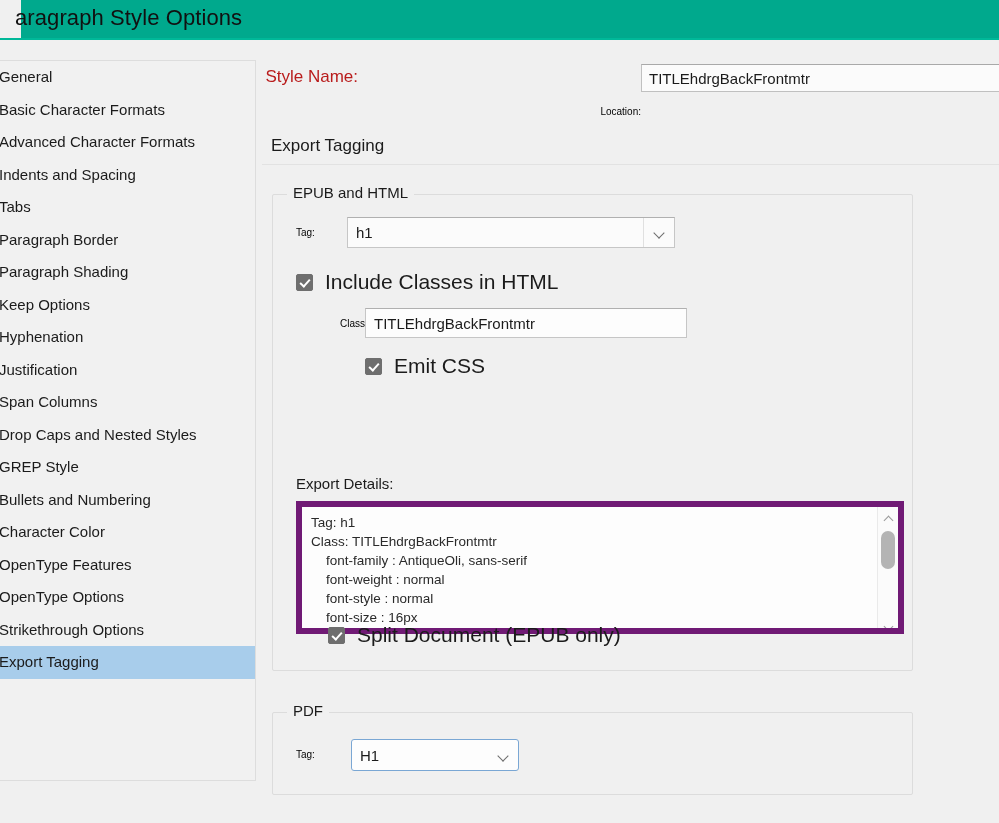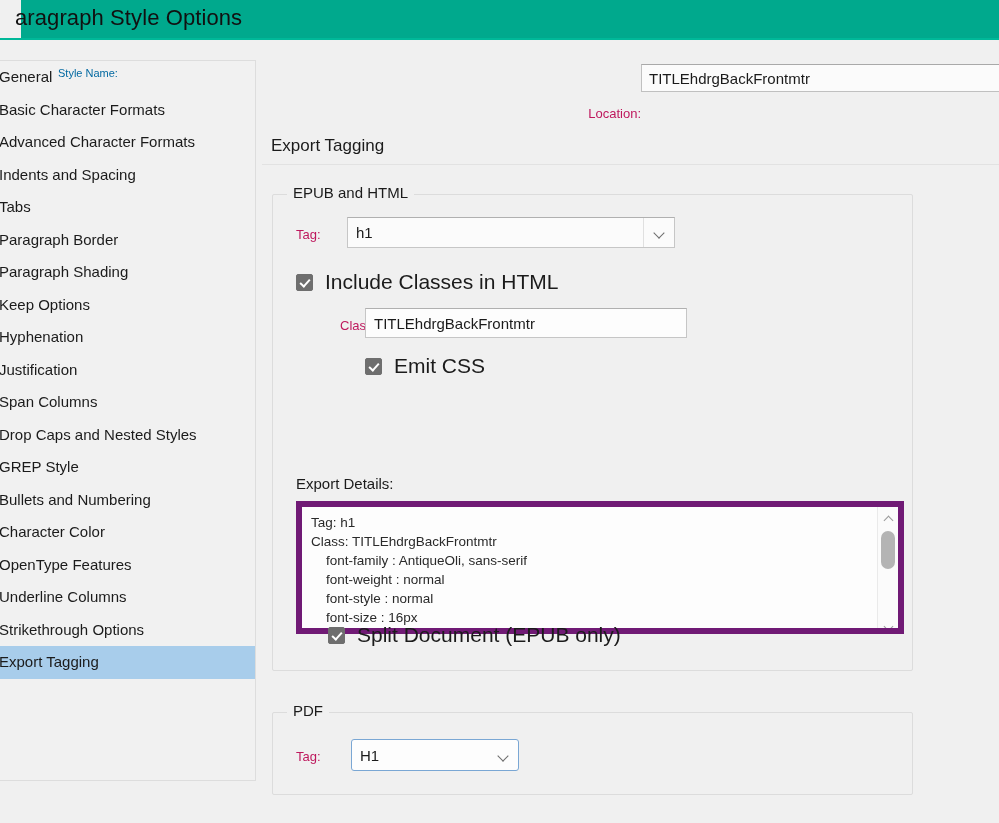--- a/index.html
+++ b/index.html
@@ -89,23 +89,23 @@
   .field-row-style {
     position: absolute;
     left: 0; top: 24px;
     width: 737px; height: 30px;
   }
   .label-style-name {
     position: absolute;
     right: 641px;
     top: 3px;
     width: 300px;
-    text-align: left;
-    font-size: 11px;
-    color: #0369a1;
+    text-align: right;
+    font-size: 17px;
+    color: #b91c1c;
   }
   .input-style-name {
     position: absolute;
     left: 379px;
     top: 0px;
     width: 380px;
     height: 28px;
     box-sizing: border-box;
     background: #fbfbfb;
     border: 1px solid #c0c0c0;
@@ -176,22 +176,22 @@
     background: #f0f0f0;
     padding: 0 6px;
     font-size: 15px;
     color: #1b1b1b;
     white-space: nowrap;
   }
 
   
   .lbl {
     position: absolute;
-    font-size: 13px;
-    color: #be185d;
+    font-size: 10px;
+    color: #000000;
     white-space: nowrap;
   }
   .combo {
     position: absolute;
     box-sizing: border-box;
     background: #fbfbfb;
     border: 1px solid #c6c6c6;
     border-top-color: #b0b0b0;
     display: flex;
     align-items: center;
@@ -380,21 +380,21 @@
     <div class="sidebar-item"><span>Paragraph Shading</span></div>
     <div class="sidebar-item"><span>Keep Options</span></div>
     <div class="sidebar-item"><span>Hyphenation</span></div>
     <div class="sidebar-item"><span>Justification</span></div>
     <div class="sidebar-item"><span>Span Columns</span></div>
     <div class="sidebar-item"><span>Drop Caps and Nested Styles</span></div>
     <div class="sidebar-item"><span>GREP Style</span></div>
     <div class="sidebar-item"><span>Bullets and Numbering</span></div>
     <div class="sidebar-item"><span>Character Color</span></div>
     <div class="sidebar-item"><span>OpenType Features</span></div>
-    <div class="sidebar-item"><span>Underline Columns</span></div>
+    <div class="sidebar-item"><span>OpenType Options</span></div>
     <div class="sidebar-item"><span>Strikethrough Options</span></div>
     <div class="sidebar-item selected"><span>Export Tagging</span></div>
   </div>
 
   <div class="right-pane">
 
     <div class="field-row-style">
       <div class="label-style-name">Style Name:</div>
       <input class="input-style-name" type="text" value="TITLEhdrgBackFrontmtr" style="">
     </div>

